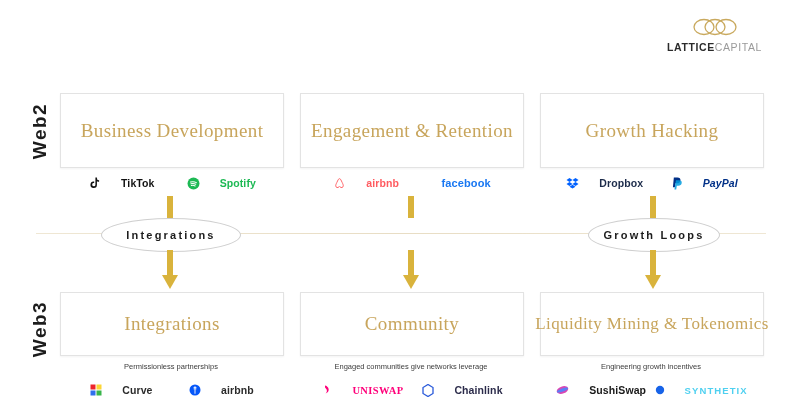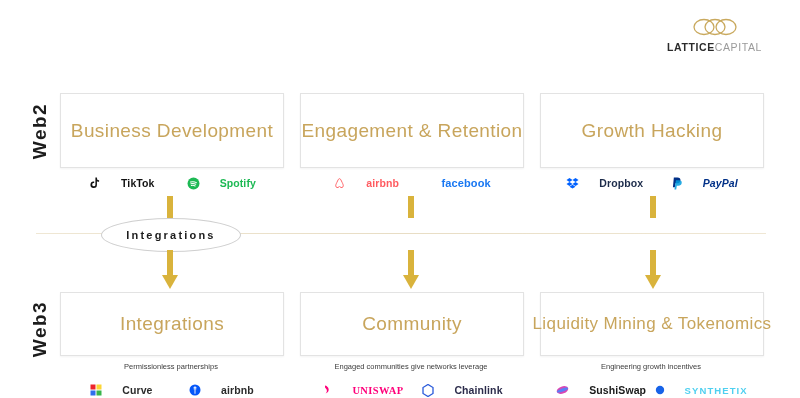--- a/index.html
+++ b/index.html
@@ -39,21 +39,21 @@
 
   
   .card{
     position:absolute;
     background:#fff;
     border:1px solid #e3e3e3;
     box-shadow:0 1px 2px rgba(0,0,0,.05);
     display:flex;align-items:center;justify-content:center;
   }
   .card-title{
-    font-family:Liberation Sans, sans-serif;
+    font-family:Liberation Serif, serif;
     font-size:19px;
     color:#c8a55c;
     letter-spacing:.4px;
     text-align:left;
     white-space:nowrap;
   }
   .card-title.small{font-size:17px;}
 
   
   #box-bd{left:60px;top:93px;width:222px;height:73px;}
@@ -205,20 +205,23 @@
       <span class="brand-name" style="color:#003087;font-style:italic">PayPal</span>
     </div>
   </div>
 
   <div class="stub" id="stub-1"></div>
   <div class="stub" id="stub-2"></div>
   <div class="stub" id="stub-3"></div>
 
   <div class="pill" id="pill-1">
     <span class="pill-text">Integrations</span>
+  </div>
+  <div class="pill" id="pill-3">
+    <span class="pill-text">Growth Loops</span>
   </div>
 
   <svg class="arrow" id="arrow-1" viewBox="0 0 20 40">
     <rect x="7" y="0" width="6" height="27" fill="#d9b33c"></rect>
     <polygon points="10,39 2,25 18,25" fill="#d9b33c"></polygon>
   </svg>
   <svg class="arrow" id="arrow-2" viewBox="0 0 20 40">
     <rect x="7" y="0" width="6" height="27" fill="#d9b33c"></rect>
     <polygon points="10,39 2,25 18,25" fill="#d9b33c"></polygon>
   </svg>

